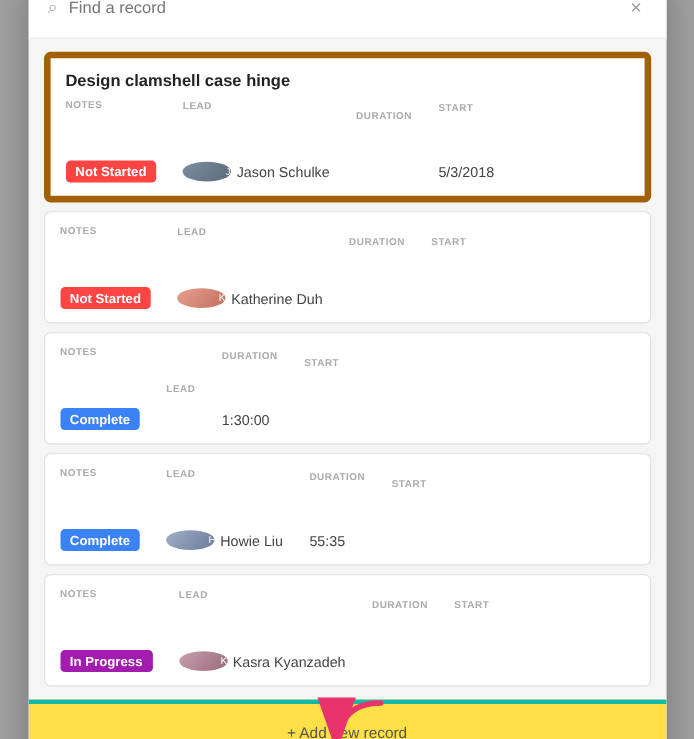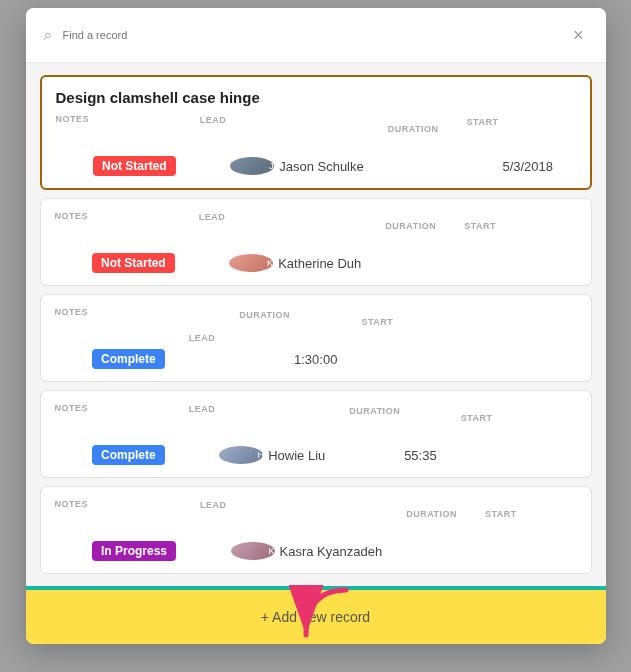--- a/index.html
+++ b/index.html
@@ -42,21 +42,21 @@
     .search-icon {
       color: #aaa;
       font-size: 16px;
       margin-right: 10px;
     }
 
     .search-input {
       flex: 1;
       border: none;
       outline: none;
-      font-size: 11px;
+      font-size: 15px;
       color: #444;
       background: transparent;
     }
 
     .close-btn {
       background: none;
       border: none;
       cursor: pointer;
       color: #999;
       font-size: 18px;
@@ -73,40 +73,40 @@
 
     .record-card {
       background: #fff;
       border: 1px solid #e0e0e0;
       border-radius: 6px;
       padding: 12px 14px;
       cursor: pointer;
     }
 
     .record-card.selected {
-      border: 2px solid #a16207;
+      border: 6px solid #a16207;
     }
 
     .record-title {
       font-size: 15px;
       font-weight: 600;
       color: #222;
       margin-bottom: 8px;
     }
 
     .record-meta {
       display: flex;
       align-items: center;
       gap: 24px;
       flex-wrap: wrap;
     }
 
     .meta-group {
       display: flex;
-      flex-direction: row;
+      flex-direction: column;
       gap: 4px;
       justify-content: center;
     }
 
     .meta-label {
       font-size: 9px;
       font-weight: 600;
       color: #aaa;
       letter-spacing: 0.5px;
       text-transform: uppercase;

